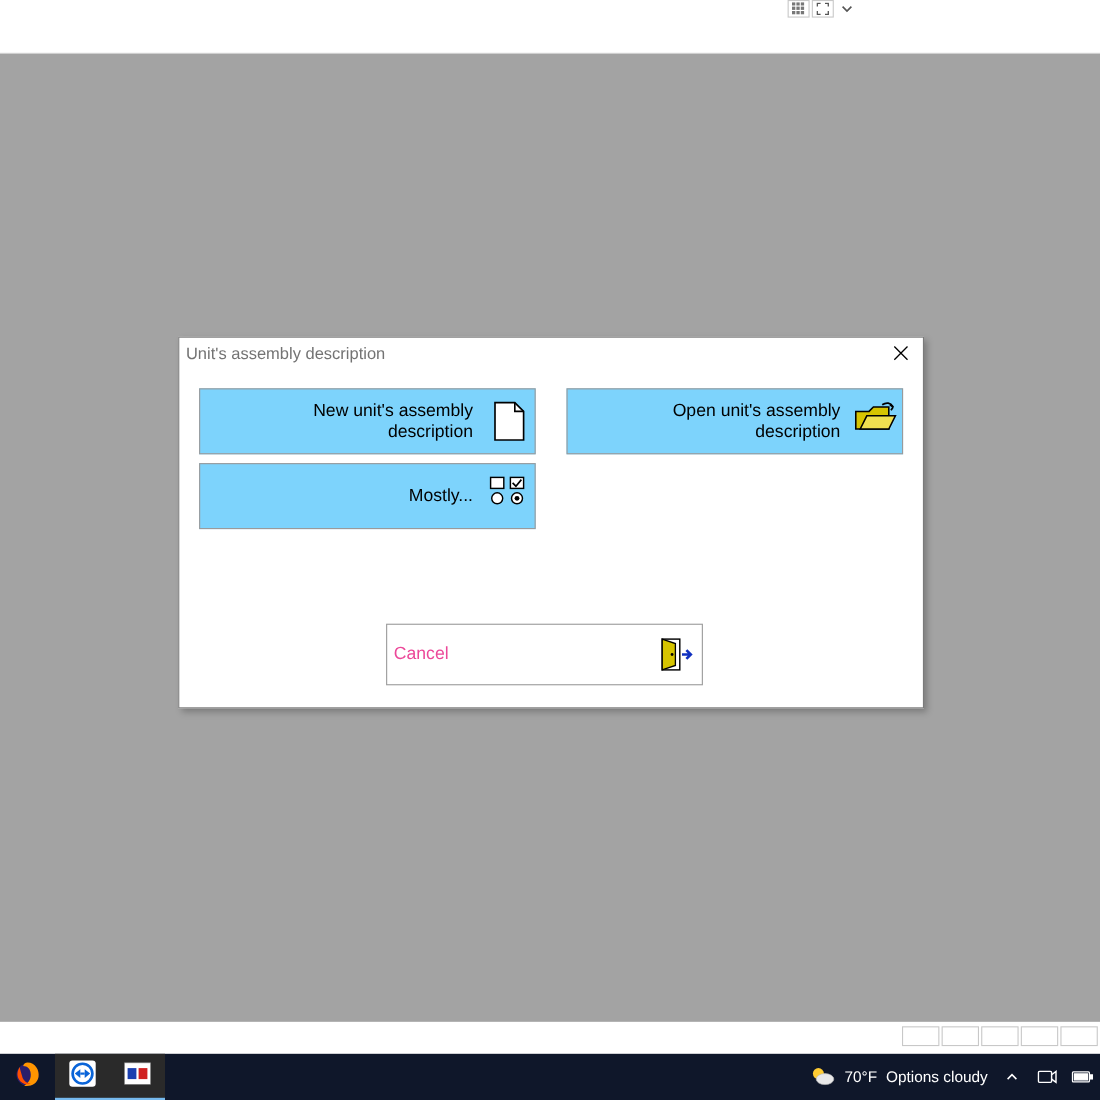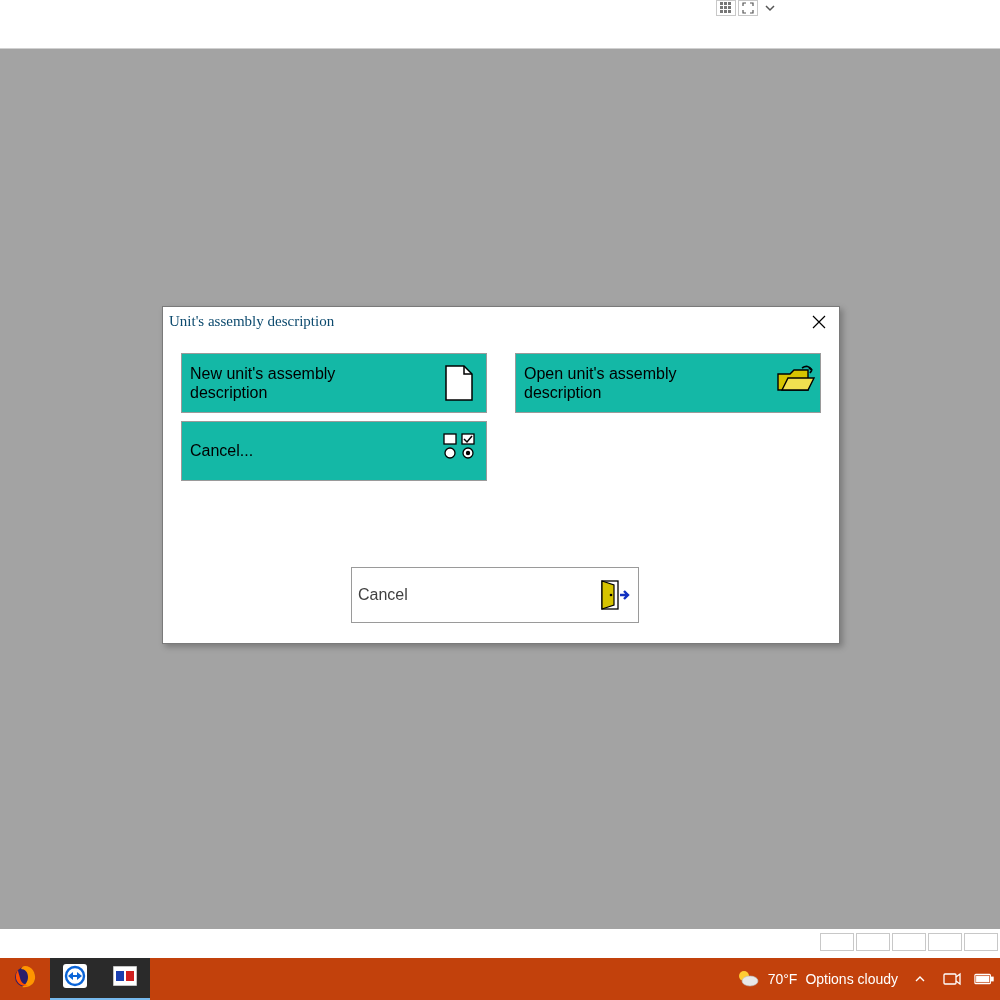--- a/index.html
+++ b/index.html
@@ -14,31 +14,31 @@
 
   
   .canvas { position:absolute; top:49px; left:0; right:0; bottom:71px; background:#a3a3a3; }
 
   
   .bottom-panels { position:absolute; bottom:42px; left:0; right:0; height:29px; background:#fff; display:flex; justify-content:flex-end; align-items:flex-start; gap:2px; padding-right:2px; }
   .bottom-panels .cell { width:34px; height:18px; border:1px solid #c8c8c8; background:#fff; margin-top:4px; }
 
   
   .dialog { position:absolute; left:162px; top:306px; width:678px; height:338px; background:#fff; border:1px solid #7a7a7a; box-shadow:3px 3px 6px rgba(0,0,0,.25); }
-  .dlg-title { position:absolute; left:6px; top:6px; font-size:15px; color:#0c4a6e;font-family:Liberation Serif, serif; }
+  .dlg-title { position:absolute; left:6px; top:6px; font-size:15px; color:#737373; }
   .dlg-close { position:absolute; right:8px; top:4px; width:24px; height:24px; display:flex; align-items:center; justify-content:center; color:#000; font-size:15px; background:transparent; border:none; cursor:pointer; }
   .opt-grid { position:absolute; left:18px; top:46px; display:grid; grid-template-columns: repeat(2, 306px); grid-template-rows: repeat(3, 60px); column-gap:28px; row-gap:8px; }
-  .opt-btn { border:1px solid #9a9a9a; background:#14b8a6; position:relative; padding:10px 56px 10px 8px; text-align:left; font-size:16px; line-height:1.2; cursor:pointer; font-family:inherit; color:#000; }
+  .opt-btn { border:1px solid #9a9a9a; background:#7dd3fc; position:relative; padding:10px 56px 10px 8px; text-align:right; font-size:16px; line-height:1.2; cursor:pointer; font-family:inherit; color:#000; }
   .opt-btn .ico { position:absolute; right:6px; top:50%; transform:translateY(-50%); width:38px; height:38px; }
   .cancel-wrap { position:absolute; left:188px; top:260px; }
-  .cancel-btn { width:288px; height:56px; border:1px solid #9a9a9a; background:#fff; text-align:left; font-size:16px; padding:0 56px 0 6px; cursor:pointer; position:relative; font-family:inherit; color:#404040; }
+  .cancel-btn { width:288px; height:56px; border:1px solid #9a9a9a; background:#fff; text-align:left; font-size:16px; padding:0 56px 0 6px; cursor:pointer; position:relative; font-family:inherit; color:#ec4899; }
   .cancel-btn .ico { position:absolute; right:8px; top:50%; transform:translateY(-50%); width:30px; height:32px; }
 
   
-  .taskbar { position:absolute; bottom:0; left:0; right:0; height:42px; background:#c2410c; display:flex; align-items:center; }
+  .taskbar { position:absolute; bottom:0; left:0; right:0; height:42px; background:#0f172a; display:flex; align-items:center; }
   .tb-left { display:flex; align-items:center; height:100%; }
   .tb-app { width:50px; height:42px; display:flex; align-items:center; justify-content:center; }
   .tb-app.active { background:#2a2a2a; border-bottom:2px solid #76b9ed; }
   .tb-right { margin-left:auto; display:flex; align-items:center; gap:12px; padding-right:6px; color:#fff; font-size:14px; height:100%; }
   .tb-weather { display:flex; align-items:center; gap:8px; }
   .tb-icon { width:20px; height:20px; display:flex; align-items:center; justify-content:center; }
   .tb-icon svg { display:block; }
 </style>
 </head>
 <body>
@@ -113,21 +113,21 @@
             <path d="M6 26 L12 14 H38 L32 26 Z" fill="#f0e050" stroke="#000" stroke-width="1.4"></path>
             <path d="M26 4 Q32 0 36 6" fill="none" stroke="#000" stroke-width="1.6"></path>
             <path d="M36 6 L33 4 M36 6 L34 9" stroke="#000" stroke-width="1.6"></path>
           </svg>
       </span>
     </button>
 
 
 
     <button class="opt-btn">
-      <span>Cancel...</span>
+      <span>Mostly...</span>
       <span class="ico">
         <svg width="36" height="28" viewBox="0 0 36 28">
           <rect x="2" y="2" width="12" height="10" fill="#fff" stroke="#000" stroke-width="1.3"></rect>
           <rect x="20" y="2" width="12" height="10" fill="#fff" stroke="#000" stroke-width="1.3"></rect>
             <path d="M22 7 L25 10 L30 4" stroke="#000" stroke-width="1.5" fill="none"></path>
           <circle cx="8" cy="21" r="5" fill="#fff" stroke="#000" stroke-width="1.3"></circle>
           <circle cx="26" cy="21" r="5" fill="#fff" stroke="#000" stroke-width="1.3"></circle>
             <circle cx="26" cy="21" r="2.2" fill="#000"></circle>
         </svg>
       </span>

